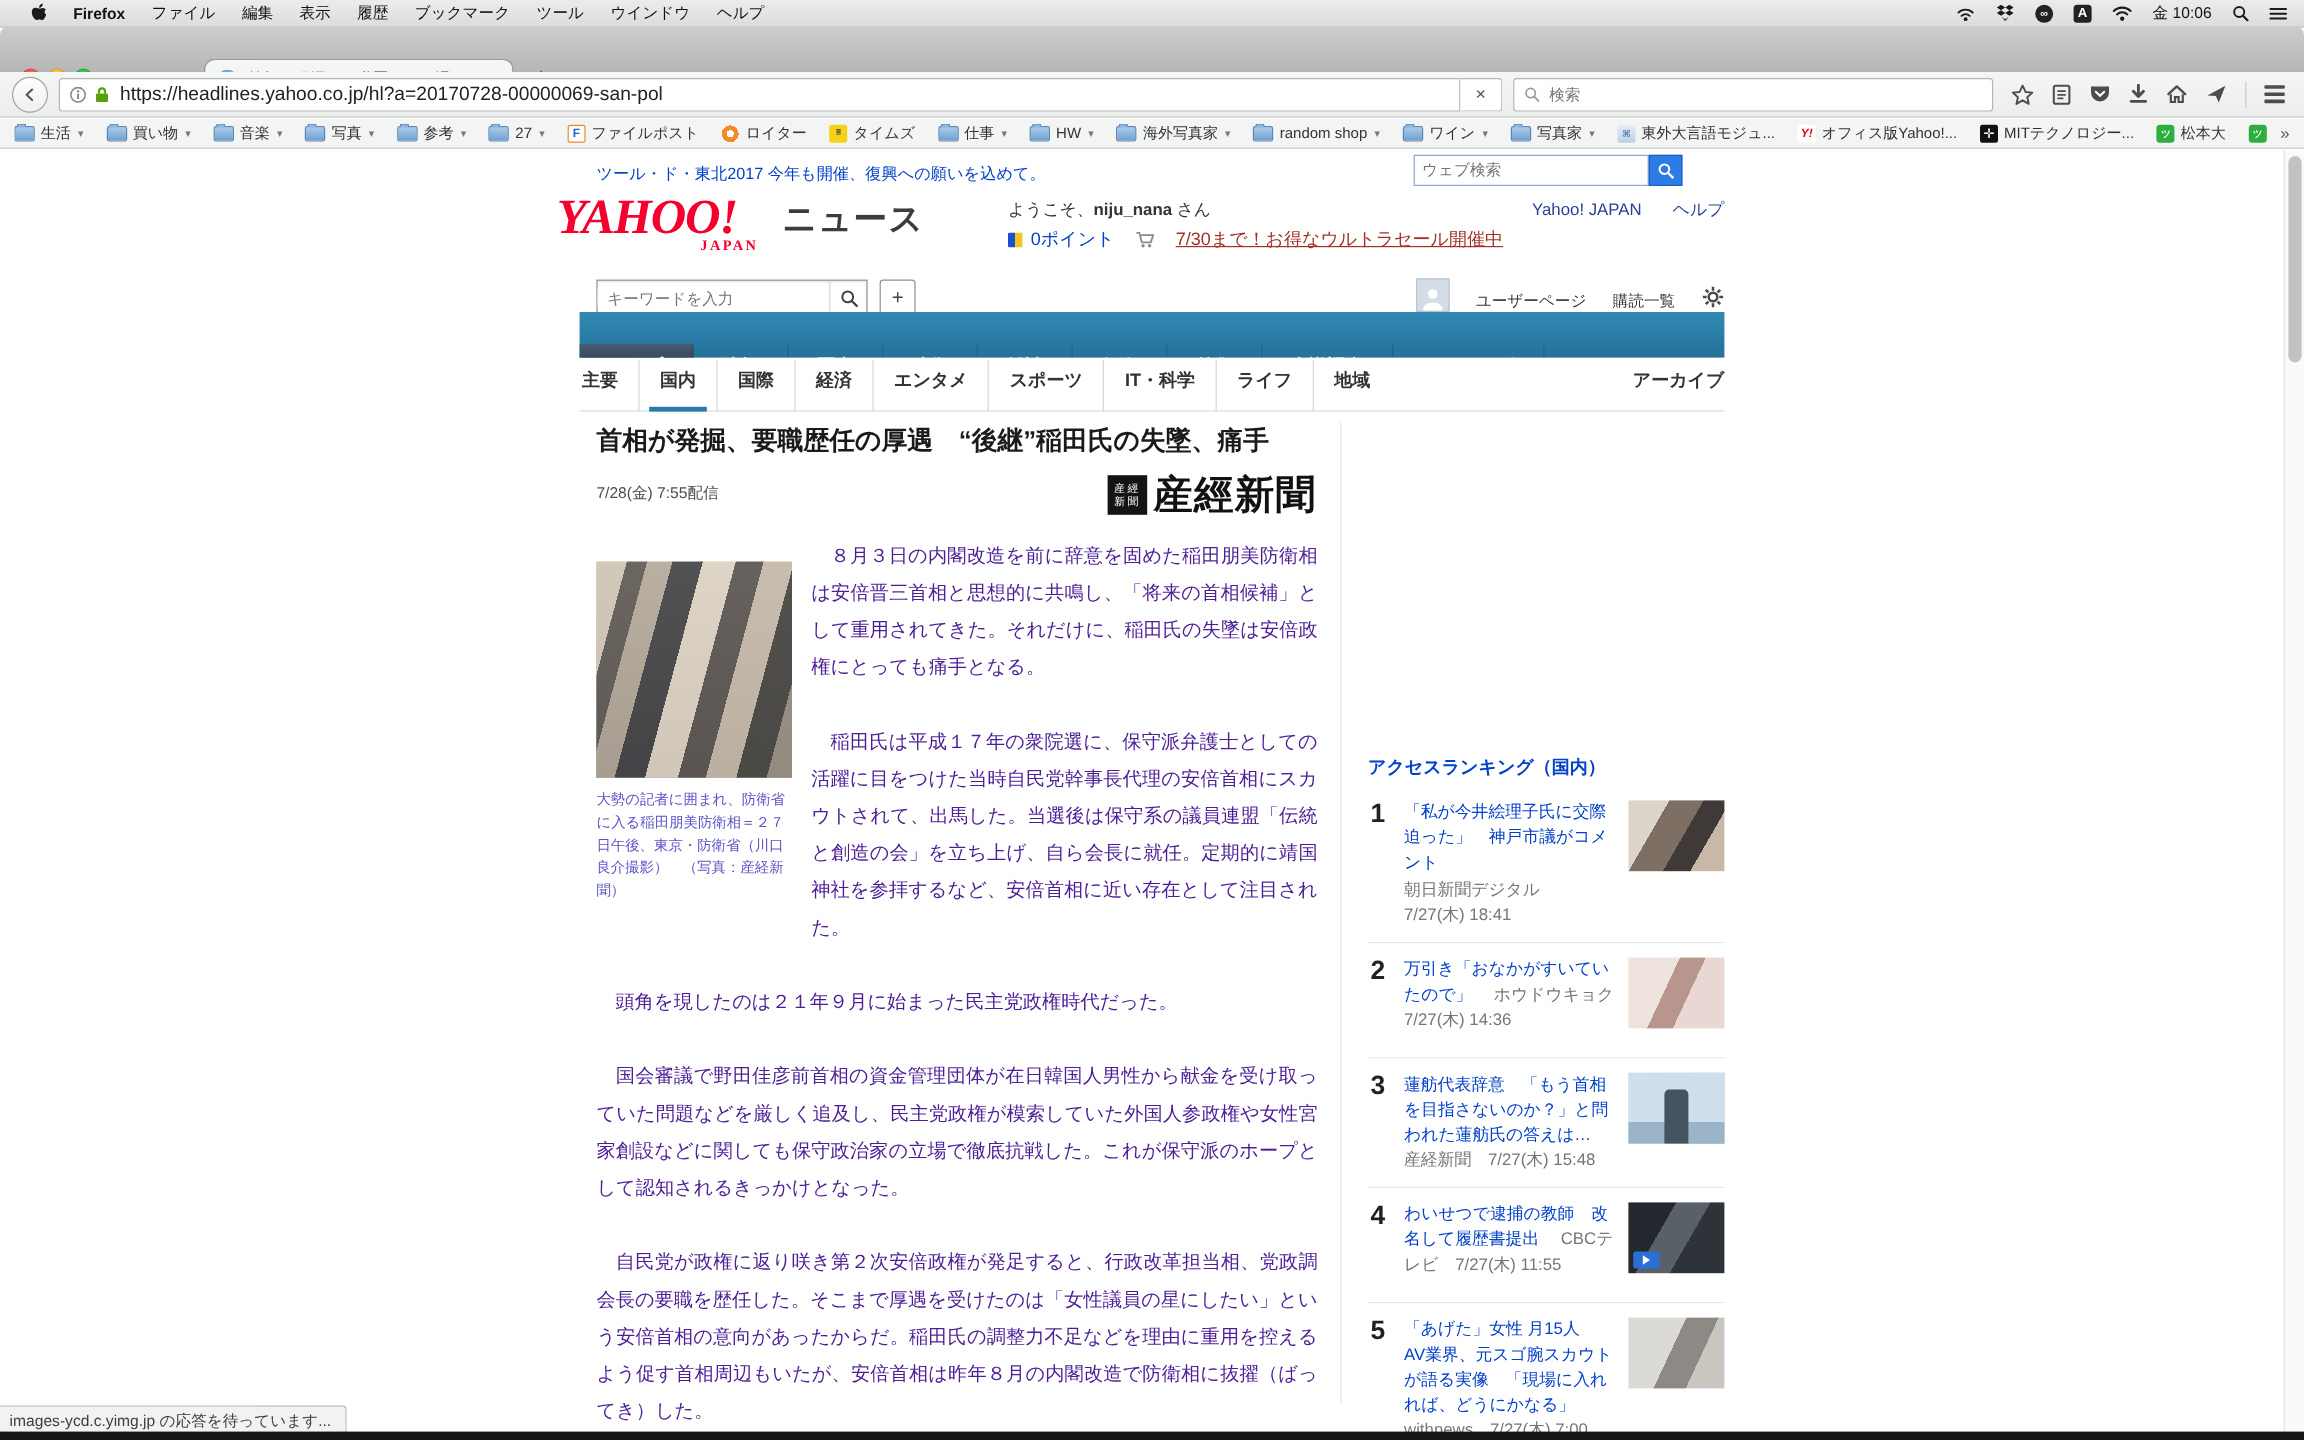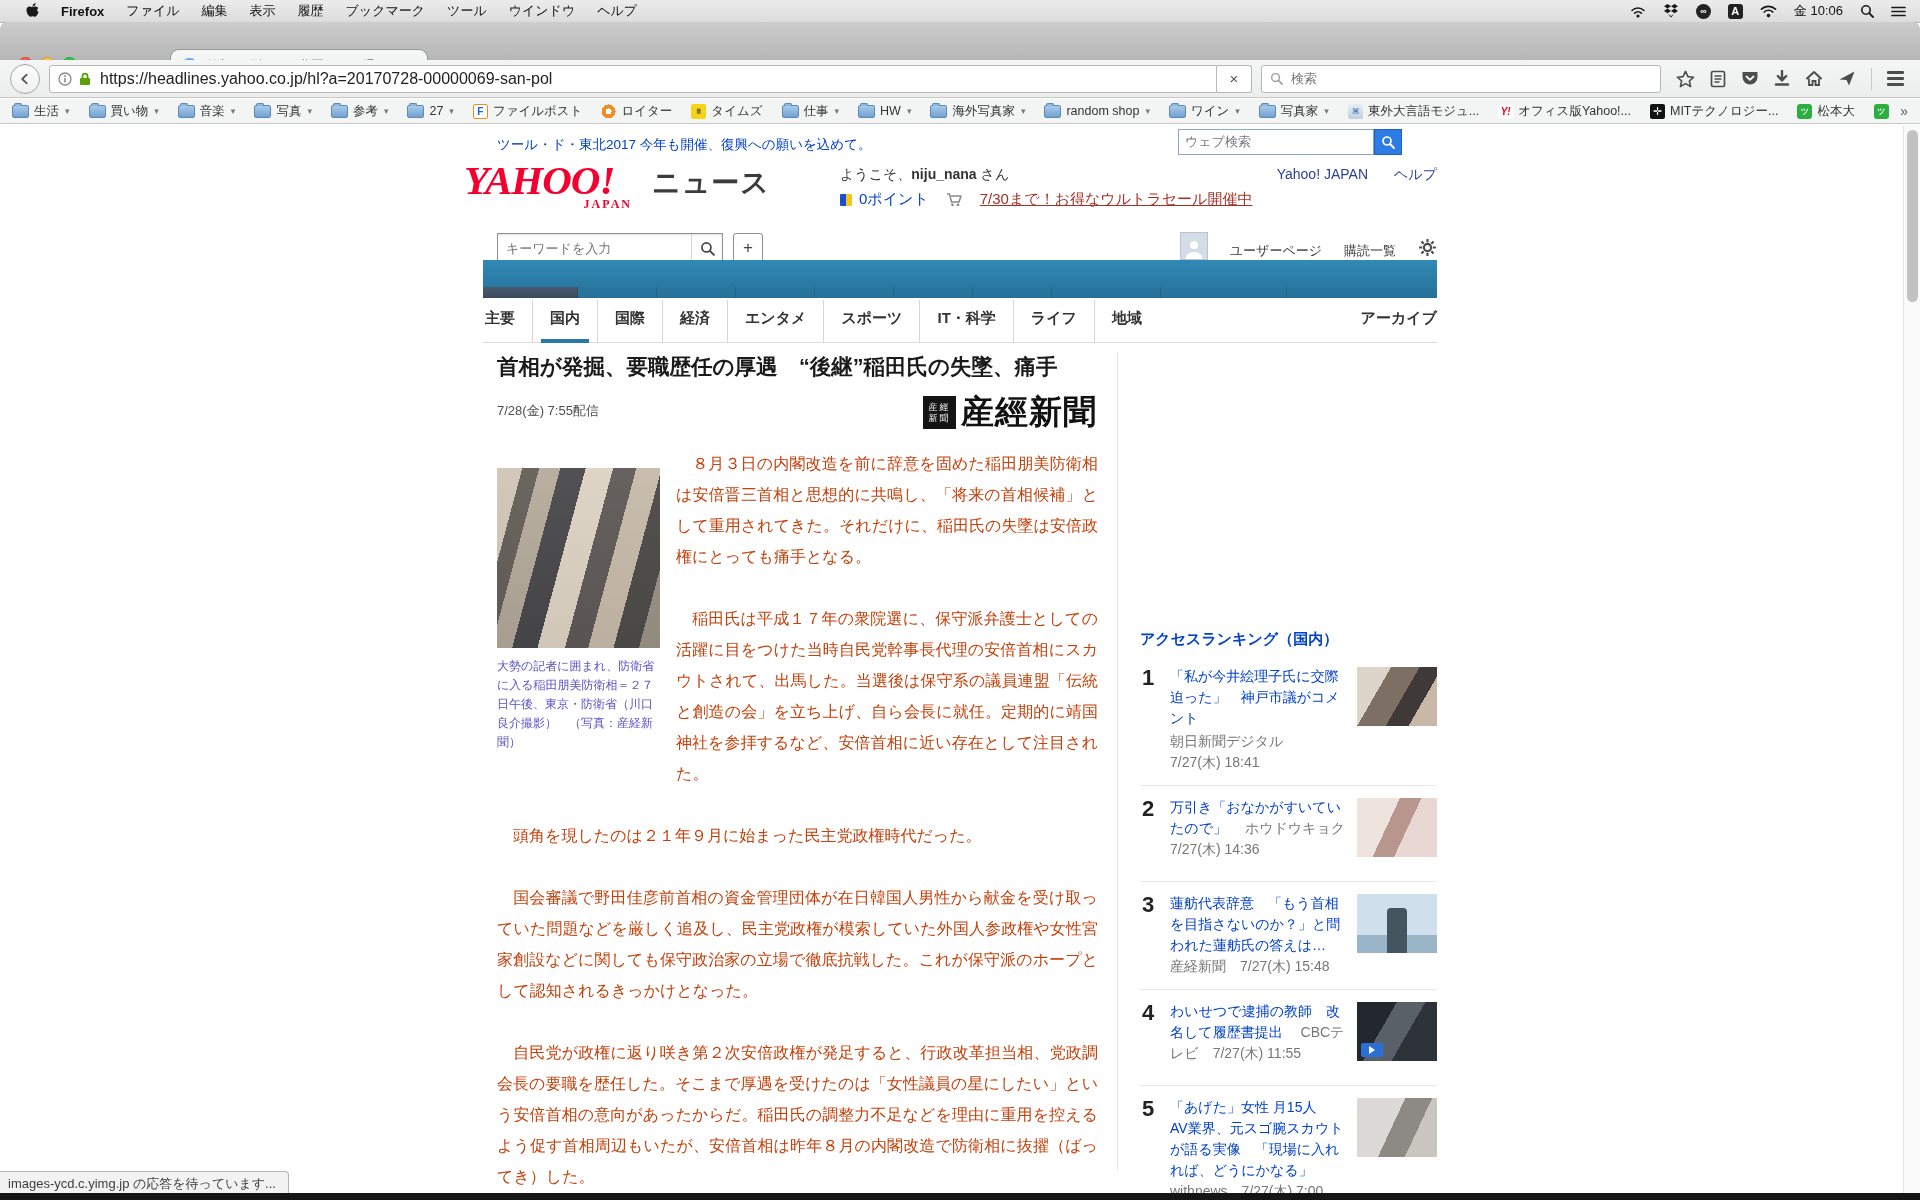--- a/index.html
+++ b/index.html
@@ -131,21 +131,21 @@
   .a-title{position:absolute;left:497px;top:352px;width:600px;font-size:21.5px;font-weight:bold;color:#1a1a1a;}
   .a-date{position:absolute;left:497px;top:402px;font-size:13px;color:#4d4d4d;}
   .sankei{position:absolute;left:897px;top:390px;width:200px;display:flex;align-items:center;justify-content:flex-end;gap:5px;}
   .seal{width:33px;height:33px;background:#141414;color:#fff;font-size:9px;line-height:11px;display:flex;
         flex-direction:column;align-items:center;justify-content:center;letter-spacing:2px;
         font-family:"Liberation Serif","DejaVu Serif",serif;}
   .sankei .stxt{font-family:"Liberation Serif","DejaVu Serif",serif;font-size:33px;font-weight:bold;color:#111;
         letter-spacing:1px;white-space:nowrap;}
 
   .a-body{position:absolute;left:497px;top:448px;width:601px;}
-  .a-body p{margin:0 0 31px;font-size:16px;line-height:31px;color:#c2410c;text-align:justify;}
+  .a-body p{margin:0 0 31px;font-size:16px;line-height:31px;color:#4c1d95;text-align:justify;}
   .figure{float:left;width:163px;margin:20px 16px 10px 0;}
   .photo{width:163px;height:180px;background:
      linear-gradient(105deg,rgba(210,200,185,.9) 0 12%,rgba(90,85,80,.85) 12% 20%,rgba(180,170,155,.8) 20% 30%,
      rgba(60,60,65,.85) 30% 42%,rgba(225,215,200,.85) 42% 55%,rgba(85,80,78,.85) 55% 66%,rgba(200,188,170,.85) 66% 78%,
      rgba(70,68,66,.9) 78% 90%,rgba(150,142,130,.9) 90%),linear-gradient(#cfc9bd,#6e6a64);}
   .caption{margin-top:9px;font-size:12px;line-height:19px;color:#5b53c8;}
 
   .rk-title{position:absolute;left:1140px;top:630px;font-size:15px;font-weight:bold;color:#0341c9;}
   .rk-list{position:absolute;left:1140px;top:655px;width:297px;}
   .rk-item{position:relative;padding:11px 0 12px;border-top:1px solid #e8e8e8;min-height:72px;}

